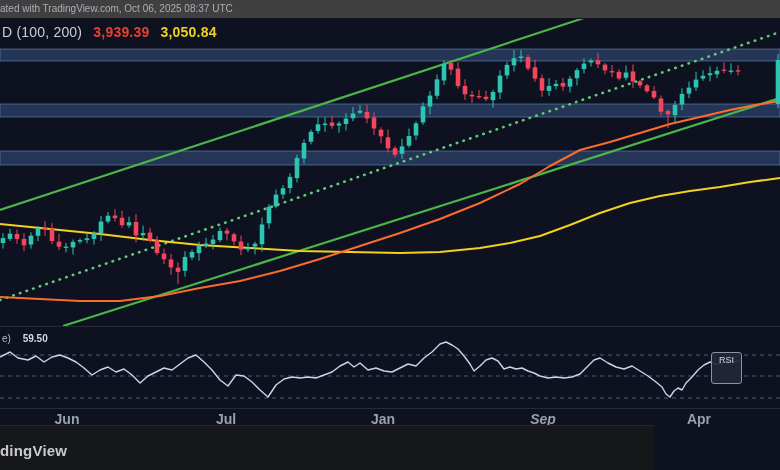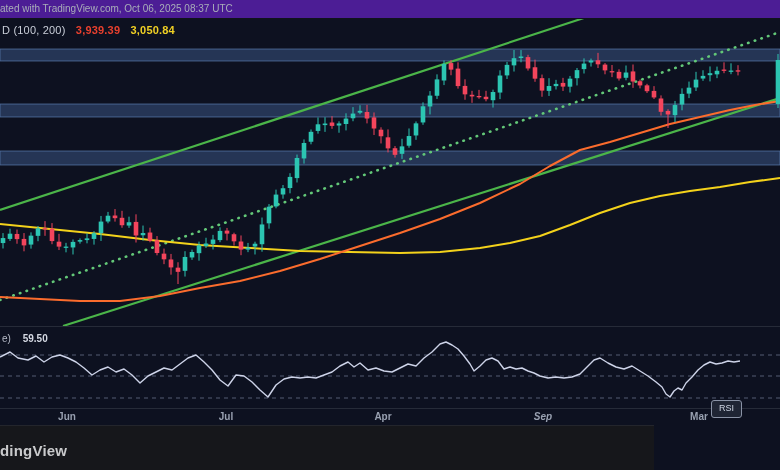--- a/index.html
+++ b/index.html
@@ -4,46 +4,46 @@
 <style>
   html,body{margin:0;padding:0;background:#000;}
   .stage{
     position:relative;width:780px;height:470px;overflow:hidden;
     background:#0d1120;font-family:"Liberation Sans",sans-serif;
     -webkit-font-smoothing:antialiased;
   }
   #chart-svg{position:absolute;left:0;top:0;z-index:1;display:block;}
   .top-bar{
     position:absolute;left:0;top:0;width:780px;height:18px;z-index:3;
-    background:#4c1d95;border-bottom:1px solid #10131b;
+    background:#404040;border-bottom:1px solid #10131b;
     color:#a9aeb9;font-size:10px;line-height:18px;white-space:nowrap;
   }
   .legend-row{
-    position:absolute;left:2px;top:24px;z-index:3;font-size:11px;
+    position:absolute;left:2px;top:24px;z-index:3;font-size:14px;
     color:#c9ced8;white-space:nowrap;letter-spacing:.2px;
   }
   .legend-row .v100{margin-left:7px;font-weight:bold;}
   .legend-row .v200{margin-left:7px;font-weight:bold;}
   .rsi-label-row{
     position:absolute;left:2px;top:333px;z-index:3;font-size:10px;
     color:#b6bbc7;white-space:nowrap;
   }
   .rsi-label-row .rsi-val{margin-left:9px;color:#d4d8e2;font-weight:bold;}
   .rsi-badge{
-    position:absolute;left:711px;top:352px;z-index:3;width:31px;height:18px;
+    position:absolute;left:711px;top:352px;z-index:3;width:31px;height:32px;
     border:1px solid #8a93a6;border-radius:3px;background:rgba(33,39,54,.92);
     color:#cdd4e2;font-size:9px;line-height:15px;text-align:center;
-    box-sizing:border-box;cursor:pointer;margin-top:48px;
+    box-sizing:border-box;cursor:pointer;
   }
   .axis-strip{
     position:absolute;left:0;top:409px;width:780px;height:16px;z-index:3;
   }
   .axis-month{
     position:absolute;top:2px;transform:translateX(-50%);
-    color:#98a0b0;font-size:10px;font-weight:bold;
+    color:#98a0b0;font-size:14px;font-weight:bold;
   }
   .bottom-bar{
     position:absolute;left:0;top:425px;width:640px;height:45px;z-index:3;
     background:#16171b;border-top:1px solid #23252c;padding-left:14px;
   }
   .logo-text{
     position:absolute;left:0px;top:16px;color:#c9cacc;
     font-size:15px;font-weight:bold;letter-spacing:.2px;
   }
 </style>
@@ -306,22 +306,22 @@
   <div class="rsi-label-row">
     <span>e)</span>
     <span class="rsi-val">59.50</span>
   </div>
 
   <div class="rsi-badge">RSI</div>
 
   <div class="axis-strip" id="axis-strip">
       <div class="axis-month" style="left: 67px;">Jun</div>
       <div class="axis-month" style="left: 226px;">Jul</div>
-      <div class="axis-month" style="left: 383px;">Apr</div>
+      <div class="axis-month" style="left: 383px;">Jan</div>
       <div class="axis-month" style="left: 543px; font-style: italic;">Sep</div>
-      <div class="axis-month" style="left: 699px;">Mar</div>
+      <div class="axis-month" style="left: 699px;">Apr</div>
     </div>
 
   <div class="bottom-bar">
     <div class="logo-text">dingView</div>
   </div>
 
 </div>
 
 </body></html>

